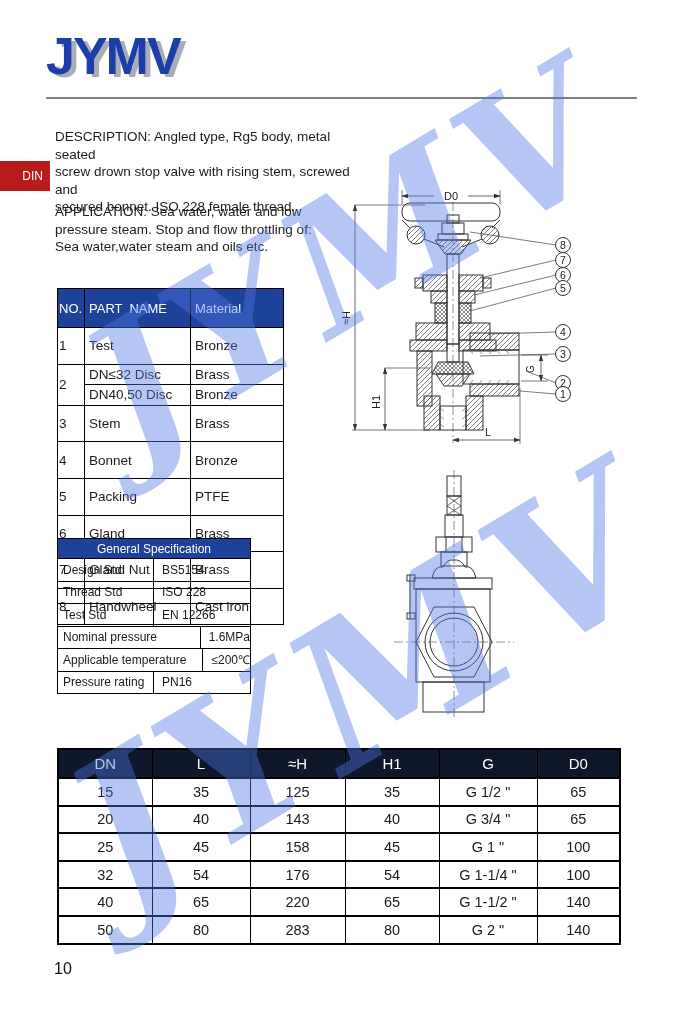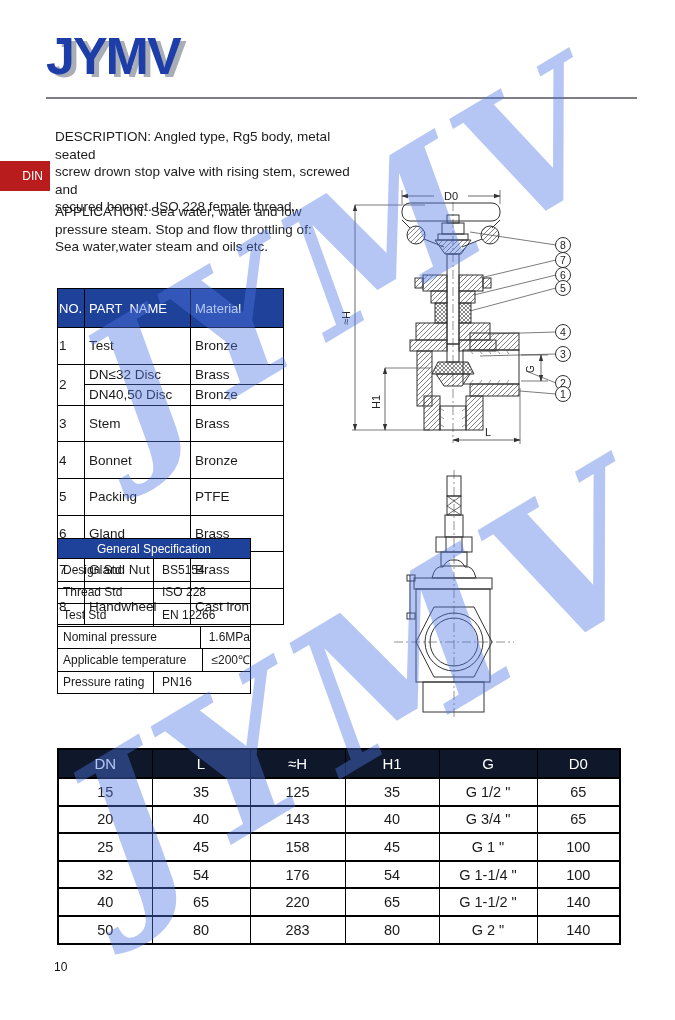--- a/index.html
+++ b/index.html
@@ -56,21 +56,21 @@
   .svg1{position:absolute;left:330px;top:178px;}
   .svg2{position:absolute;left:388px;top:458px;}
   .draw-stroke{stroke:#333;fill:none;stroke-width:1;}
 
   
   .wm{position:absolute;font-family:"DejaVu Serif",serif;font-style:italic;font-weight:bold;
       color:rgba(78,120,228,0.42);line-height:0.9;white-space:nowrap;pointer-events:none;z-index:9;}
   .wm1{left:135px;top:318px;font-size:176px;letter-spacing:10px;transform:rotate(-31deg);transform-origin:0 90%;}
   .wm2{left:125px;top:752px;font-size:196px;letter-spacing:12px;transform:rotate(-31deg);transform-origin:0 90%;}
 
-  .page-num{position:absolute;left:54px;top:960px;font-size:12px;color:#111;}
+  .page-num{position:absolute;left:54px;top:960px;font-size:16px;color:#111;}
 </style>
 </head>
 <body>
 
 <div class="page">
 
   <div class="logo">JYMV</div>
   <div class="header-rule"></div>
 
   <div class="din-tab">

